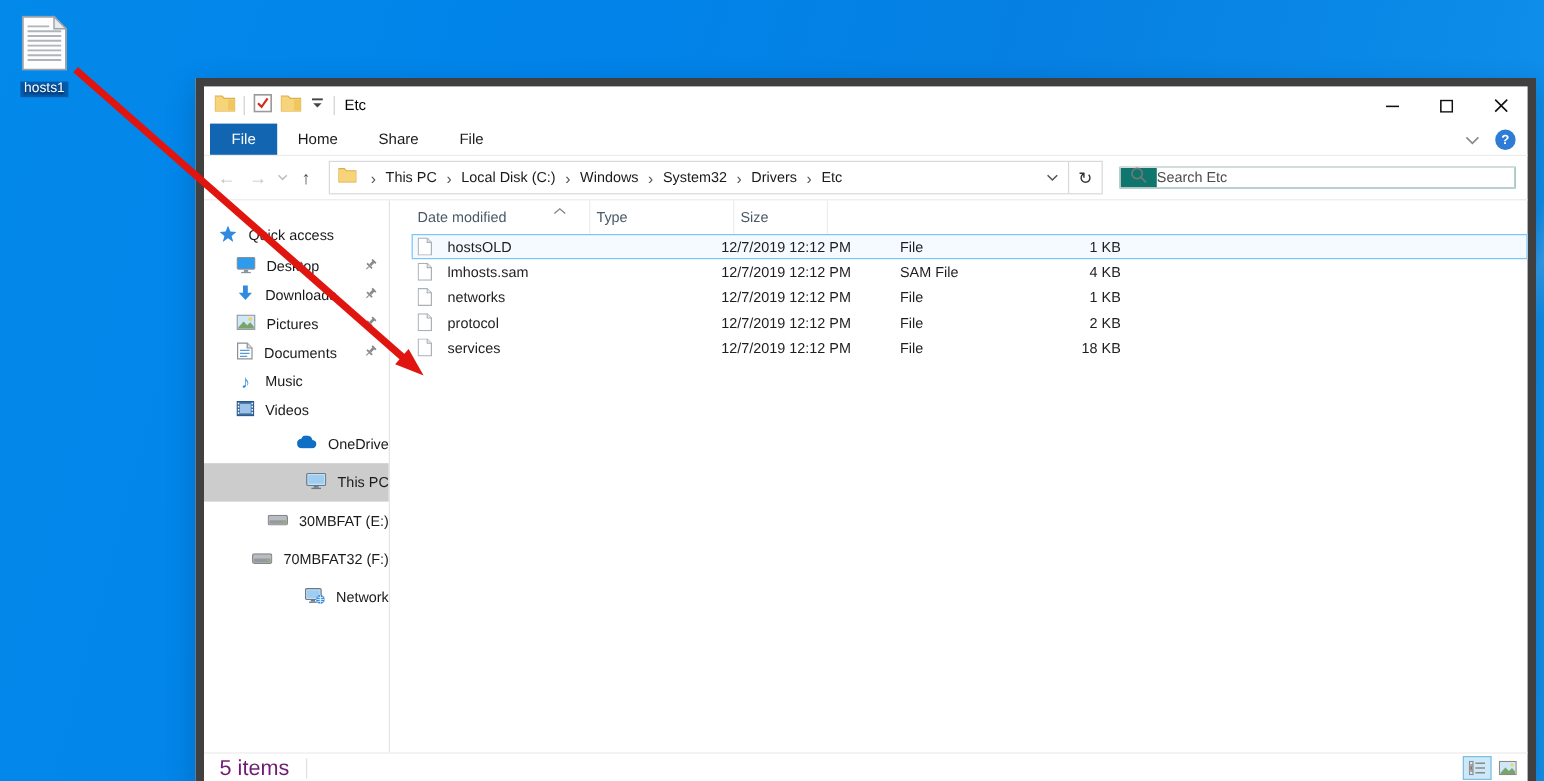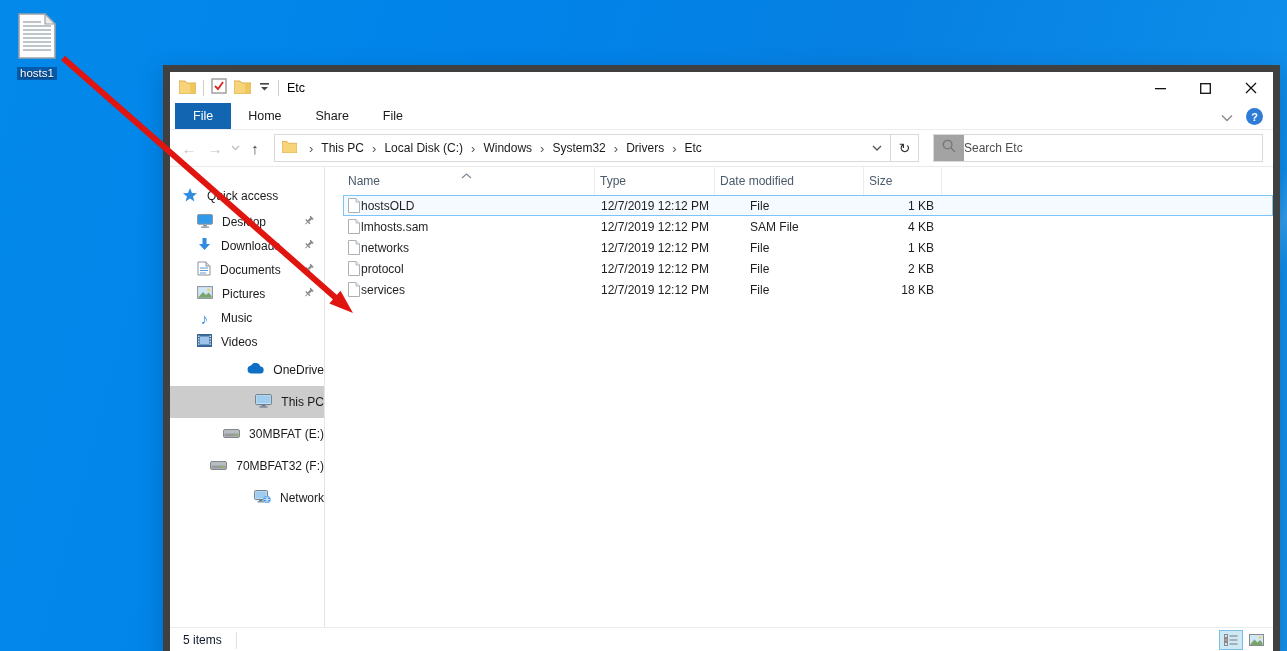--- a/index.html
+++ b/index.html
@@ -53,22 +53,22 @@
     display:flex; align-items:center; height:28px; width:645px; margin-left:6px;
     border:1px solid #d9d9d9; background:#fff;
   }
   .crumb { font-size:12px; color:#1a1a1a; padding:0 2px; white-space:nowrap; cursor:default; }
   .crumb-sep { font-size:13px; color:#555; padding:0 6px; }
   .addr .spacer { flex:1; }
   .addr-btn { width:27px; height:100%; display:flex; align-items:center; justify-content:center; color:#555; }
   .addr-divider { width:1px; height:100%; background:#d9d9d9; }
   .addr-refresh { font-size:14px; color:#333; }
   .searchbox {
-    display:flex; align-items:center; height:28px; flex:1; margin-left:14px; margin-right:2px;
-    border:1px solid #d9d9d9; background:#a3a3a3;
+    display:flex; align-items:center; height:18px; flex:1; margin-left:14px; margin-right:2px;
+    border:1px solid #d9d9d9; background:#0f766e;
   }
   .searchbox input {
     border:none; outline:none; flex:1; font-size:12px; color:#333; height:100%;
     font-family:"Liberation Sans","DejaVu Sans",sans-serif;
   }
   .searchbox input::placeholder { color:#4c4c4c; opacity:1; }
   
   .content { flex:1; display:flex; min-height:0; }
   .sidebar { width:155px; flex:none; border-right:1px solid #e4e4e4; padding-top:15px; overflow:hidden; }
   .side-item { display:flex; align-items:center; gap:9px; font-size:12px; color:#1a1a1a;
@@ -82,27 +82,27 @@
   .pane { flex:1; display:flex; flex-direction:column; min-width:0; }
   .cols { height:28px; display:flex; align-items:center; margin-left:18px; position:relative;
     font-size:12px; color:#4a5a6a; flex:none; }
   .col { height:100%; display:flex; align-items:center; padding-left:5px; border-right:1px solid #ededed; cursor:default; }
   .col.c1 { width:252px; } .col.c2 { width:149px; } .col.c3 { width:120px; } .col.c4 { width:78px; }
   .sort-caret { position:absolute; left:118px; top:1px; }
   .rows { margin-left:18px; }
   .frow { height:21px; display:flex; align-items:center; font-size:12px; color:#1e1e1e;
     border:1px solid transparent; cursor:default; }
   .frow.selected { border-color:#7cc5f8; background:#f4faff; }
-  .c-name { width:252px; display:flex; align-items:center; gap:1px; padding-left:4px; }
+  .c-name { width:252px; display:flex; align-items:center; gap:13px; padding-left:4px; }
   .c-date { width:149px; padding-left:5px; }
   .c-type { width:120px; padding-left:5px; }
   .c-size { width:78px; text-align:right; padding-right:9px; }
   
   .statusbar { height:25px; flex:none; border-top:1px solid #ebebeb; display:flex; align-items:center; padding:0 5px 0 13px; }
-  .status-count { font-size:12px; color:#0f172a; }
+  .status-count { font-size:18px; color:#701a75; }
   .status-sep { width:1px; height:17px; background:#e0e0e0; margin-left:14px; }
   .viewbtns { margin-left:auto; display:flex; gap:1px; }
   .viewbtn { width:24px; height:20px; display:flex; align-items:center; justify-content:center;
     border:1px solid transparent; }
   .viewbtn.selected { background:#cde8f7; border-color:#7bbfe3; }
   
   .arrow-overlay { position:absolute; left:0; top:0; z-index:20; pointer-events:none; }
 </style>
 </head>
 <body>
@@ -288,51 +288,51 @@
                 <rect x="5" y="2" width="6" height="2" rx="0.5"></rect>
                 <rect x="6.5" y="3" width="3" height="6"></rect>
                 <rect x="4" y="9" width="8" height="2" rx="0.5"></rect>
                 <rect x="7.4" y="11" width="1.2" height="4"></rect>
               </g>
             </svg>
         </span>
       </div>
       <div class="side-item h24 child">
         <span>
+          <svg width="16" height="13" viewBox="0 0 16 13">
+              <rect x="0.6" y="0.6" width="14.8" height="11.8" fill="#cfe7f7" stroke="#8a9099" stroke-width="1"></rect>
+              <path d="M1.5 11 L6 6 L9 9 L11.5 6.5 L14.5 10 L14.5 11.8 L1.5 11.8 Z" fill="#7aa46b"></path>
+              <circle cx="11.5" cy="4" r="1.6" fill="#f2d35c"></circle>
+            </svg>
+        </span>
+        <span>Pictures</span>
+        <span class="pin">
+          <svg width="12" height="12" viewBox="0 0 16 16">
+              <g transform="rotate(45 8 8)" fill="#8a8a8a">
+                <rect x="5" y="2" width="6" height="2" rx="0.5"></rect>
+                <rect x="6.5" y="3" width="3" height="6"></rect>
+                <rect x="4" y="9" width="8" height="2" rx="0.5"></rect>
+                <rect x="7.4" y="11" width="1.2" height="4"></rect>
+              </g>
+            </svg>
+        </span>
+      </div>
+      <div class="side-item h24 child">
+        <span>
           <svg width="14" height="15" viewBox="0 0 14 15">
               <path d="M1 1 h8 l4 4 v9 H1 Z" fill="#fff" stroke="#8a9099" stroke-width="1"></path>
               <path d="M9 1 l0 4 l4 0" fill="#dfe3e6" stroke="#8a9099" stroke-width="1"></path>
               <g stroke="#5b9bd5" stroke-width="1">
                 <line x1="3" y1="7" x2="11" y2="7"></line>
                 <line x1="3" y1="9.5" x2="11" y2="9.5"></line>
                 <line x1="3" y1="12" x2="9" y2="12"></line>
               </g>
             </svg>
         </span>
         <span>Documents</span>
-        <span class="pin">
-          <svg width="12" height="12" viewBox="0 0 16 16">
-              <g transform="rotate(45 8 8)" fill="#8a8a8a">
-                <rect x="5" y="2" width="6" height="2" rx="0.5"></rect>
-                <rect x="6.5" y="3" width="3" height="6"></rect>
-                <rect x="4" y="9" width="8" height="2" rx="0.5"></rect>
-                <rect x="7.4" y="11" width="1.2" height="4"></rect>
-              </g>
-            </svg>
-        </span>
-      </div>
-      <div class="side-item h24 child">
-        <span>
-          <svg width="16" height="13" viewBox="0 0 16 13">
-              <rect x="0.6" y="0.6" width="14.8" height="11.8" fill="#cfe7f7" stroke="#8a9099" stroke-width="1"></rect>
-              <path d="M1.5 11 L6 6 L9 9 L11.5 6.5 L14.5 10 L14.5 11.8 L1.5 11.8 Z" fill="#7aa46b"></path>
-              <circle cx="11.5" cy="4" r="1.6" fill="#f2d35c"></circle>
-            </svg>
-        </span>
-        <span>Pictures</span>
         <span class="pin">
           <svg width="12" height="12" viewBox="0 0 16 16">
               <g transform="rotate(45 8 8)" fill="#8a8a8a">
                 <rect x="5" y="2" width="6" height="2" rx="0.5"></rect>
                 <rect x="6.5" y="3" width="3" height="6"></rect>
                 <rect x="4" y="9" width="8" height="2" rx="0.5"></rect>
                 <rect x="7.4" y="11" width="1.2" height="4"></rect>
               </g>
             </svg>
         </span>
@@ -414,23 +414,22 @@
       </div>
     </div>
 
     <div class="pane">
       <div class="cols">
         <span class="sort-caret">
           <svg width="11" height="6" viewBox="0 0 11 6">
               <path d="M1 5 L5.5 1 L10 5" fill="none" stroke="#7a8894" stroke-width="1.1"></path>
             </svg>
         </span>
-        <div class="col c1">Name</div>
+        <div class="col c2">Date modified</div>
         <div class="col c3">Type</div>
-        <div class="col c2">Date modified</div>
         <div class="col c4">Size</div>
       </div>
       <div class="rows">
         <div class="frow selected">
           <span class="c-name">
             <svg width="12" height="15" viewBox="0 0 12 15">
                 <path d="M0.5 0.5 H8 L11.5 4 V14.5 H0.5 Z" fill="#fff" stroke="#a9b0b8" stroke-width="1"></path>
                 <path d="M8 0.5 V4 H11.5" fill="#e8ebee" stroke="#a9b0b8" stroke-width="0.9"></path>
               </svg>
             <span>hostsOLD</span>

